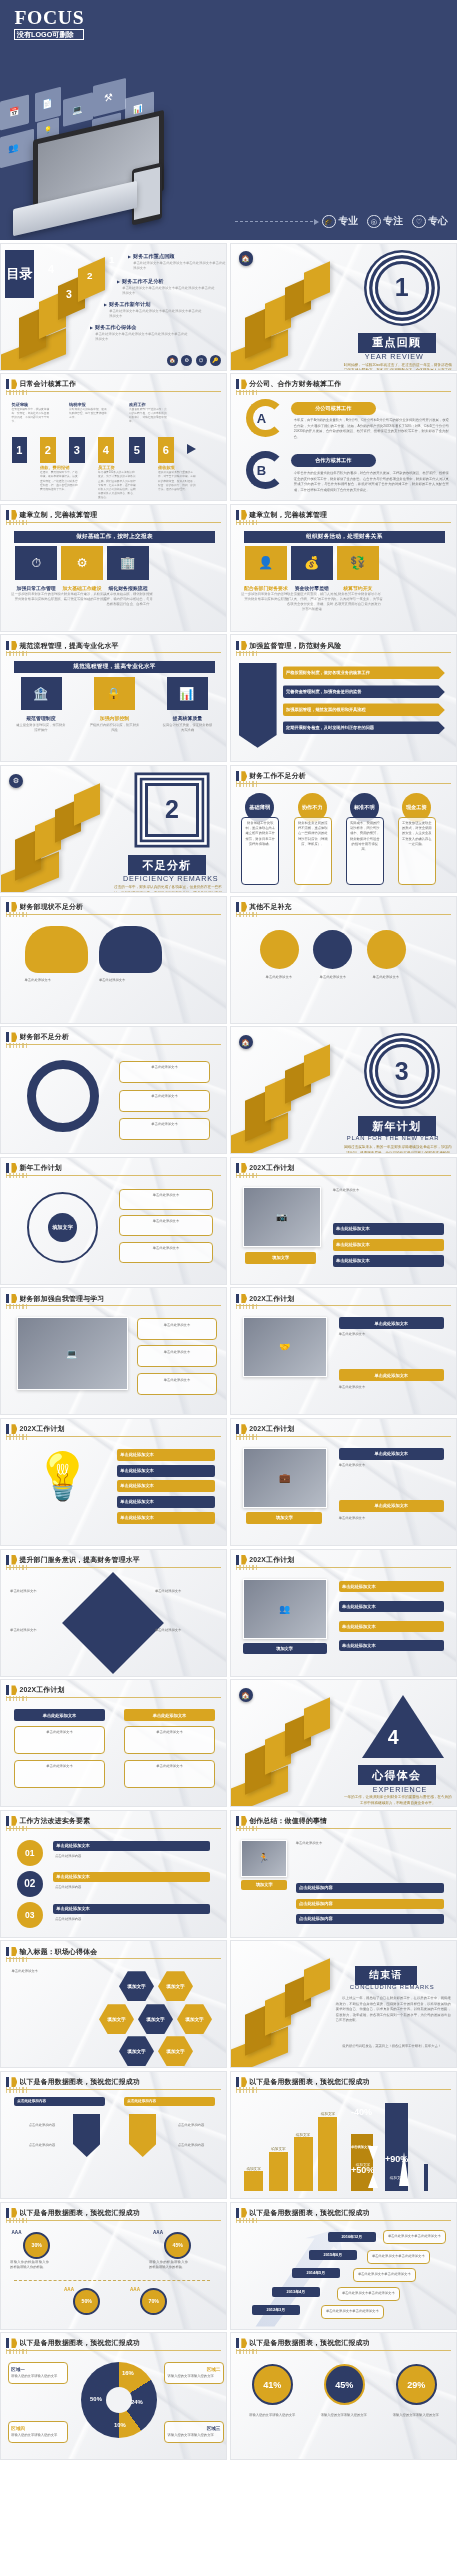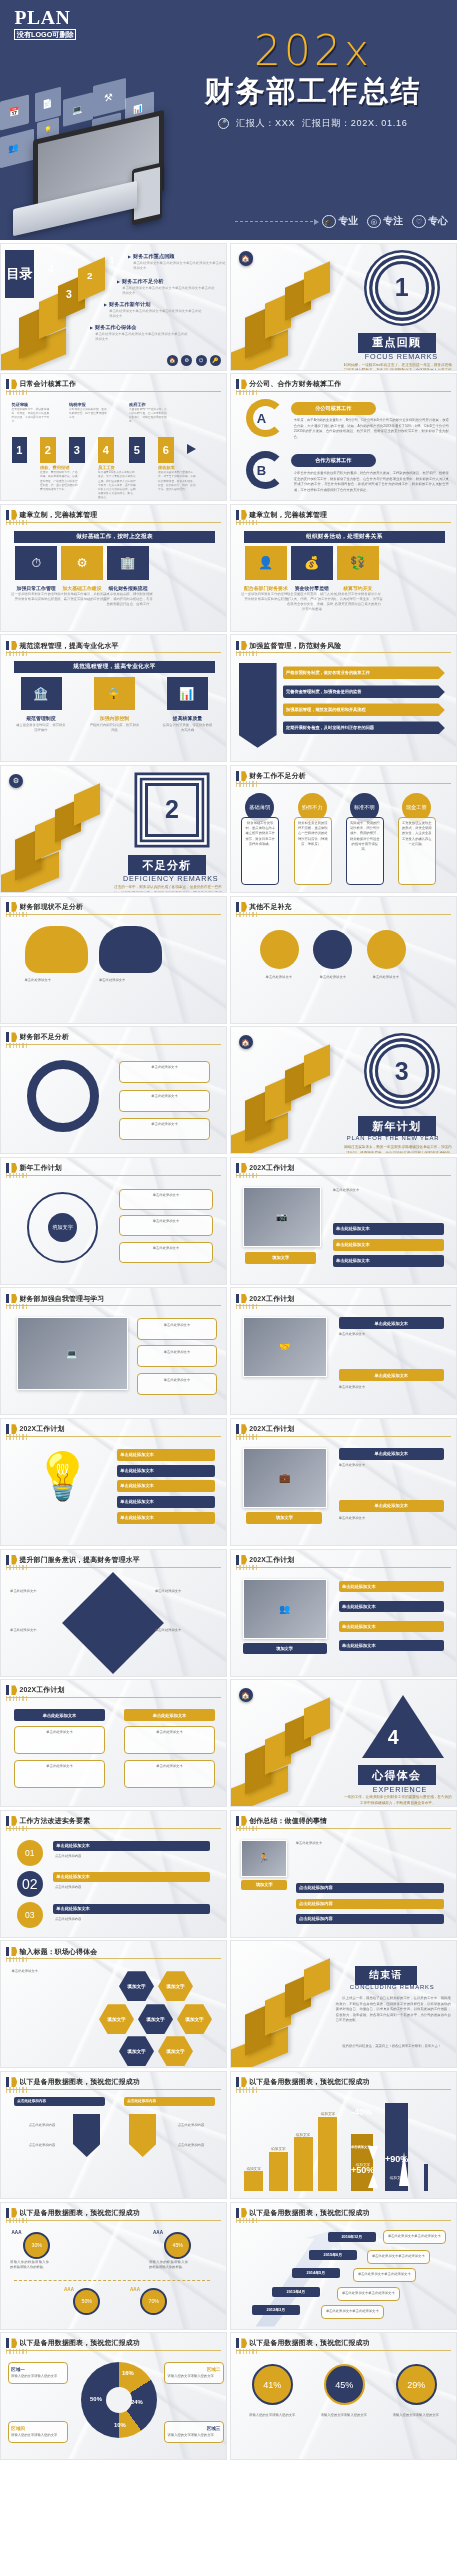--- a/index.html
+++ b/index.html
@@ -214,21 +214,21 @@
     display:flex; align-items:center; padding:0 3.3px;
   }
   .chip.navy{background:#2e3c66;} .chip.gold{background:#d9a520;}
 
   .bubble {
     position:absolute; border:0.7px solid #c9a437; border-radius:3.9px; background:rgba(255,255,255,.8);
     font-size:3.3px; color:#6b6b6b; line-height:1.55; padding:3.3px 2.6px; text-align:center;
   }
   .bubble.navy { border-color:#2e3c66; }
   .ball {
-    position:absolute; border-radius:50%; color:#fff; font-weight:normal; font-size:5.2px;
+    position:absolute; border-radius:50%; color:#fff; font-weight:bold; font-size:5.2px;
     display:flex; align-items:center; justify-content:center; text-align:right;
   }
   .ball.navy{background:#2e3c66;} .ball.gold{background:#d9a520;}
 
   .hexa {
     position:absolute; clip-path:polygon(25% 0,75% 0,100% 50%,75% 100%,25% 100%,0 50%);
     display:flex;align-items:center;justify-content:center;color:#fff;font-size:4.6px;font-weight:bold;
   }
   .hexa.navy{background:#2e3c66;} .hexa.gold{background:#d9a520;}
 
@@ -249,21 +249,21 @@
   }
   .dotline { position:absolute; border-top:0.8px dashed #c8ab55; }
 </style>
 </head>
 <body>
 
 <div class="page">
 
 <div class="cover">
   <div class="logo-box">
-    <div class="logo-main">PLAN</div>
+    <div class="logo-main">FOCUS</div>
     <div class="logo-sub">没有LOGO可删除</div>
   </div>
 
   <div class="cover-art">
     <span class="tile lt" style="left:6.5px;top:19.6px;width:29px;height:29px;"></span>
     <span class="tile-ico" style="left:15.7px;top:29px;">📅</span>
     <span class="tile" style="left:41px;top:11.8px;width:26px;height:29px;"></span>
     <span class="tile-ico" style="left:48px;top:21px;">📄</span>
     <span class="tile lt" style="left:43px;top:42px;width:22px;height:21px;"></span>
     <span class="tile-ico" style="left:50px;top:48px;font-size:6.5px;">💡</span>
@@ -284,29 +284,20 @@
   <div class="devices">
     <div class="tablet">
           <div class="tablet-screen"></div>
         </div>
     <div class="phone">
           <div class="phone-screen"></div>
         </div>
     <div class="kbd"></div>
   </div>
 
-  <div class="cover-right">
-    <div class="cover-year">202x</div>
-    <div class="cover-title">财务部工作总结</div>
-    <div class="cover-meta">
-      <span class="mic-ico">🎤</span>
-      <span>汇报人：XXX</span>
-      <span>汇报日期：202X. 01.16</span>
-    </div>
-  </div>
 
   <div class="cover-badges">
     <span class="dashline"></span>
     <span class="badge">
       <span class="b-ico">🎓</span>
       <span>专业</span>
     </span>
     <span class="badge">
       <span class="b-ico">◎</span>
       <span>专注</span>
@@ -364,21 +355,21 @@
     <div class="home-ico">🏠</div>
     <div class="stairs">
       <i style="left:-14.4px;bottom:0;width:72px;height:26px;transform:skewY(-22deg);"></i>
       <i class="dark" style="left:14.4px;bottom:17px;width:26px;height:41px;transform:skewY(-24deg);"></i>
       <i style="left:34px;bottom:37px;width:26px;height:35px;transform:skewY(-24deg);"></i>
       <i class="dark" style="left:54px;bottom:55px;width:26px;height:33px;transform:skewY(-24deg);"></i>
       <i style="left:73px;bottom:72px;width:26px;height:31px;transform:skewY(-24deg);"></i>
     </div>
     <div class="sec-num" style="left:144px;top:17px;">1</div>
     <div class="sec-label" style="left:127px;top:89px;">重点回顾</div>
-    <div class="sec-en" style="left:134px;top:108px;">FOCUS REMARKS</div>
+    <div class="sec-en" style="left:134px;top:108px;">YEAR REVIEW</div>
     <div class="sec-desc" style="left:112px;top:119px;width:110px;">时间如梭，一转眼20xx年就过去了。在过去的这一年里，财务部在领导的支持与帮助下，在各部门的积极配合下，全体财务室人员在工作上勤勤恳恳，完成了部门既定和领导交办的各项任务。现主要就以下几个方面回顾这一年来的工作。</div>
   </div>
 
   <div class="slide">
     <div class="poly"></div>
     <div class="s-head">
       <span class="tabA"></span>
       <span class="tabB"></span>
       <span class="s-title">日常会计核算工作</span>
     </div>
@@ -783,21 +774,21 @@
 
   <div class="slide">
     <div class="poly"></div>
     <div class="s-head">
           <span class="tabA"></span>
           <span class="tabB"></span>
       <span class="s-title">工作方法改进实务要素</span>
         </div>
     <div class="s-rule"></div>
     <div class="ball gold" style="left:15.7px;top:29px;width:26px;height:26px;font-size:8.5px;">01</div>
-    <div class="ball navy" style="left:15.7px;top:60px;width:26px;height:26px;font-size:14px;">02</div>
+    <div class="ball navy" style="left:15.7px;top:60px;width:26px;height:26px;font-size:10px;">02</div>
     <div class="ball gold" style="left:15.7px;top:91px;width:26px;height:26px;font-size:8.5px;">03</div>
     <div class="chip navy" style="left:52px;top:30px;width:157px;height:10.5px;">单击此处添加文本</div>
     <div class="para" style="left:54px;top:43px;width:157px;">点击此处添加内容</div>
     <div class="chip gold" style="left:52px;top:61px;width:157px;height:10.5px;">单击此处添加文本</div>
     <div class="para" style="left:54px;top:74px;width:157px;">点击此处添加内容</div>
     <div class="chip navy" style="left:52px;top:93px;width:157px;height:10.5px;">单击此处添加文本</div>
     <div class="para" style="left:54px;top:106px;width:157px;">点击此处添加内容</div>
   </div>
 
   <div class="slide">

